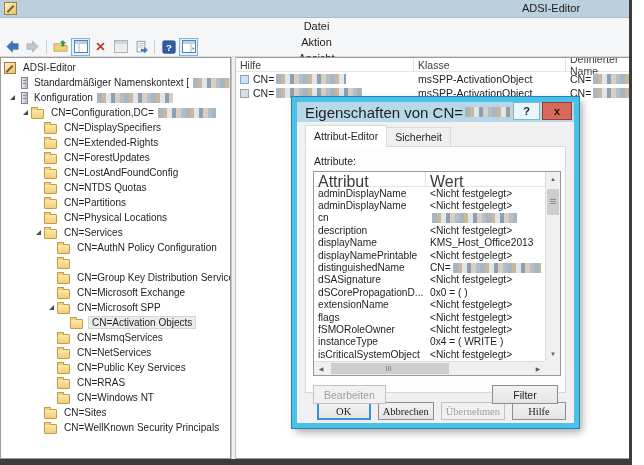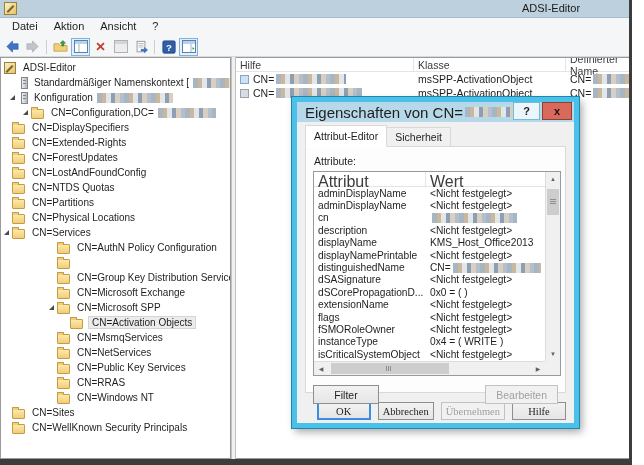--- a/index.html
+++ b/index.html
@@ -16,41 +16,41 @@
   
   .titlebar { height:18px; background:#bdd0dd; border-bottom:1px solid #a7bcca;
     display:flex; align-items:center; padding:0 4px; position:relative; }
   .win-title { position:absolute; left:522px; top:2px; font-size:11px; color:#1a1a1a; }
   .app-ico { width:13px; height:13px; position:relative;
     background:linear-gradient(135deg,#f9f0c8,#e7c368); border:1px solid #9c7f38; }
   .app-ico::after { content:""; position:absolute; left:1px; top:5px; width:9px; height:2px;
     background:#7d622a; transform:rotate(-45deg); }
 
   
-  .menubar { height:19px; background:#f5f6f7; display:flex; padding-left:4px; }
+  .menubar { height:19px; background:#f5f6f7; display:flex; align-items:center; padding-left:4px;flex-direction:column; }
   .menu-item { padding:2px 8px; }
 
   
   .toolbar { height:20px; background:#f5f6f7; border-bottom:1px solid #d9d9d9;
     display:flex; align-items:center; padding:0 3px; gap:1px; }
   .tb-btn { width:19px; height:18px; display:flex; align-items:center; justify-content:center;
     border:1px solid transparent; }
   .tb-btn.active { background:#e2f0fb; border-color:#7db2e3; }
   .tb-sep { width:1px; height:14px; background:#cfcfcf; margin:0 3px; }
   .tb-btn svg { display:block; }
 
   
   .content { position:absolute; top:57px; left:0; width:641px; height:402px; display:flex; }
   .tree-pane { width:231px; background:#fff; border:1px solid #9b9b9b; overflow:hidden; padding-top:2px; }
   .splitter { width:5px; background:#f0f0f0; border-left:1px solid #c2c2c2; border-right:1px solid #c2c2c2; }
   .list-pane { flex:1; background:#fff; border:1px solid #9b9b9b; border-left:none; position:relative; overflow:hidden; }
 
   
   .trow { display:flex; align-items:center; height:15px; white-space:nowrap; font-size:10px; }
-  .t0{padding-left:3px}.t1{padding-left:6px}.t2{padding-left:19px}.t3{}
+  .t0{padding-left:3px}.t1{padding-left:6px}.t2{padding-left:19px}.t3{padding-left:32px}
   .t4{padding-left:45px}.t5{padding-left:58px}
   .tw { width:11px; flex:none; display:flex; align-items:center; justify-content:center; }
   .tw.exp::before { content:""; width:0; height:0;
     border-left:5px solid transparent; border-bottom:5px solid #4a4a4a; }
   .ticon { flex:none; margin-right:5px; position:relative; }
   .icon-folder { width:13px; height:10px; margin-top:2px;
     background:linear-gradient(180deg,#fce9a6,#f1cd7c); border:1px solid #c49c44; border-radius:1px; }
   .icon-folder::before { content:""; position:absolute; top:-3px; left:-1px; width:5px; height:2px;
     background:#f1cd7c; border:1px solid #c49c44; border-bottom:none; border-radius:1px 1px 0 0; }
   .icon-server { width:7px; height:12px; margin:0 4px 0 3px;
@@ -477,22 +477,22 @@
         </div>
         <div class="hscroll">
           <span class="hs-l">◀</span>
           <span class="hs-thumb"></span>
           <span class="hs-r">▶</span>
         </div>
         <div class="sb-corner"></div>
       </div>
 
       <div class="panel-btnrow">
+        <span class="btn disabled">Bearbeiten</span>
         <span class="btn">Filter</span>
-        <span class="btn disabled">Bearbeiten</span>
       </div>
     </div>
 
     <div class="footer">
       <span class="btn small default">OK</span>
       <span class="btn small">Abbrechen</span>
       <span class="btn small disabled">Übernehmen</span>
       <span class="btn small">Hilfe</span>
     </div>
   </div>

